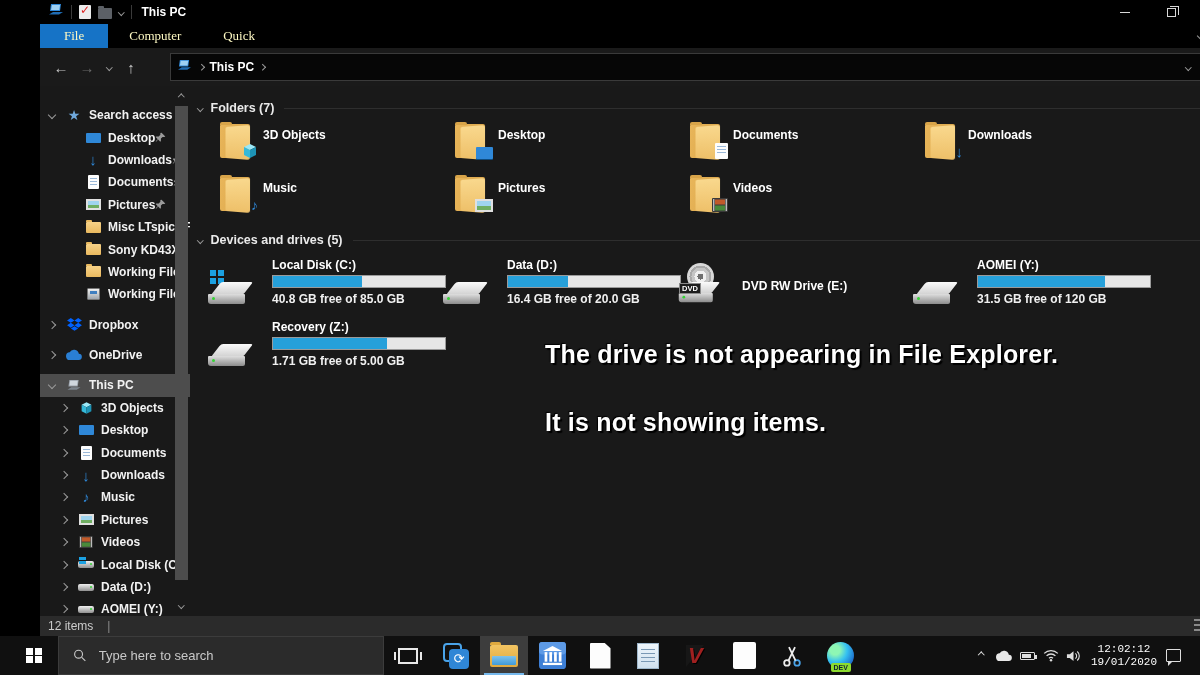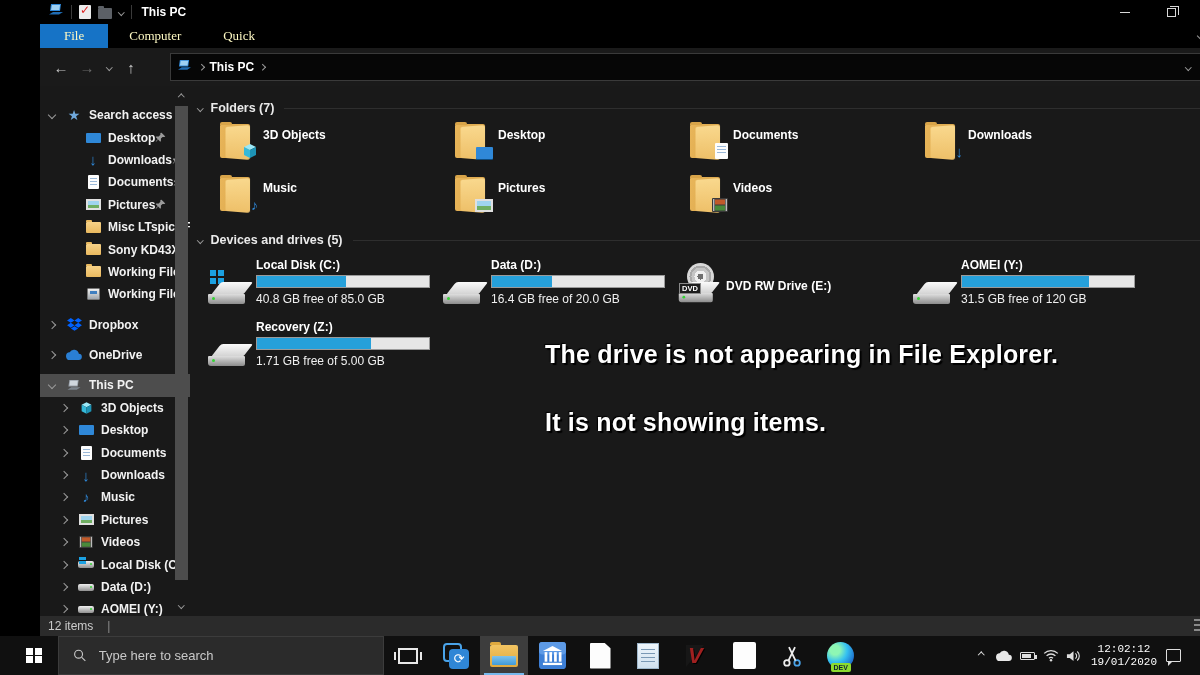--- a/index.html
+++ b/index.html
@@ -107,27 +107,27 @@
   .foldL { position:relative; width:34px; height:38px; flex:none; }
   .foldL .back { position:absolute; left:0; top:2px; width:30px; height:34px; background:linear-gradient(105deg,#e9b65a,#d8a449); border-radius:2px; }
   .foldL .back::before { content:""; position:absolute; top:-2px; left:0; width:12px; height:3px; background:#d8a449; border-radius:2px 2px 0 0; }
   .foldL .front { position:absolute; left:4px; top:4px; width:26px; height:33px; background:linear-gradient(180deg,#f9d88d,#eec069); border-radius:2px 3px 3px 2px; transform:perspective(70px) rotateY(-20deg); }
   .ov { position:absolute; right:-4px; bottom:1px; z-index:2; display:flex; }
   .ov .monicon { width:17px; height:12px; box-shadow:0 1px 0 #0e4c80; }
   .ov .docpage { width:13px; height:16px; }
   .ov .picicon { width:18px; height:13px; }
 
   .devices-grid { display:grid; grid-template-columns:repeat(4,235px); grid-auto-rows:58px; row-gap:4px; margin:8px 0 0 14px; }
-  .dev-tile { display:flex; }
+  .dev-tile { display:flex;gap:16px; }
   .dev-ic { width:52px; flex:none; display:flex; justify-content:center; align-items:flex-end; padding-bottom:8px; }
   .dev-info { display:flex; flex-direction:column; padding-top:2px; }
   .dev-name { font-size:12px; font-weight:700; }
   .bar { width:174px; height:13px; margin-top:3px; background:#e6e6e6; border:1px solid #9a9a9a; }
   .bar-fill { height:100%; background:#26a0da; }
-  .dev-free { font-size:12px; font-weight:400; margin-top:4px; color:#f0f0f0; }
+  .dev-free { font-size:12px; font-weight:700; margin-top:4px; color:#f0f0f0; }
   .dev-tile.dvd .dev-ic { align-items:center; padding-bottom:0; }
   .dev-tile.dvd .dev-info { justify-content:center; }
 
   .drv3d { position:relative; width:44px; height:24px; }
   .drv3d .top { position:absolute; left:8px; top:0; width:32px; height:13px; background:linear-gradient(#fbfbfb,#d0d0d0); transform:skewX(-38deg); border-radius:2px; }
   .drv3d .front { position:absolute; left:0; top:12px; width:37px; height:10px; background:linear-gradient(#dedede,#8c8c8c); border-radius:1px 1px 2px 3px; }
   .drv3d .led { position:absolute; left:4px; top:15px; width:3px; height:3px; background:#35d435; border-radius:50%; }
   .winflag { position:absolute; left:2px; top:-12px; display:grid; grid-template-columns:6px 6px; grid-template-rows:6px 6px; gap:1.5px; }
   .winflag i { background:#1ba1e2; }
 

